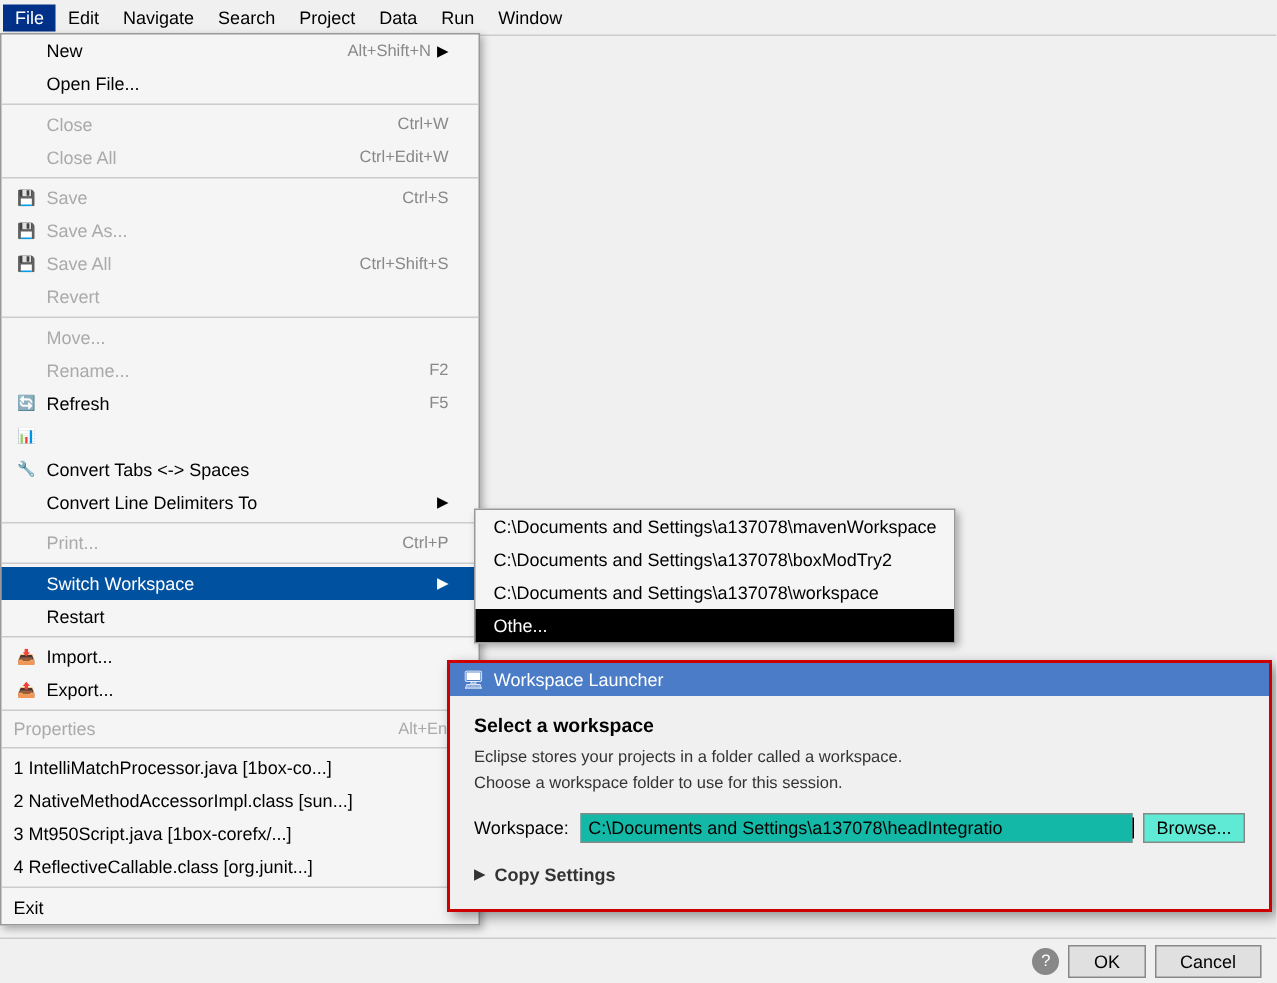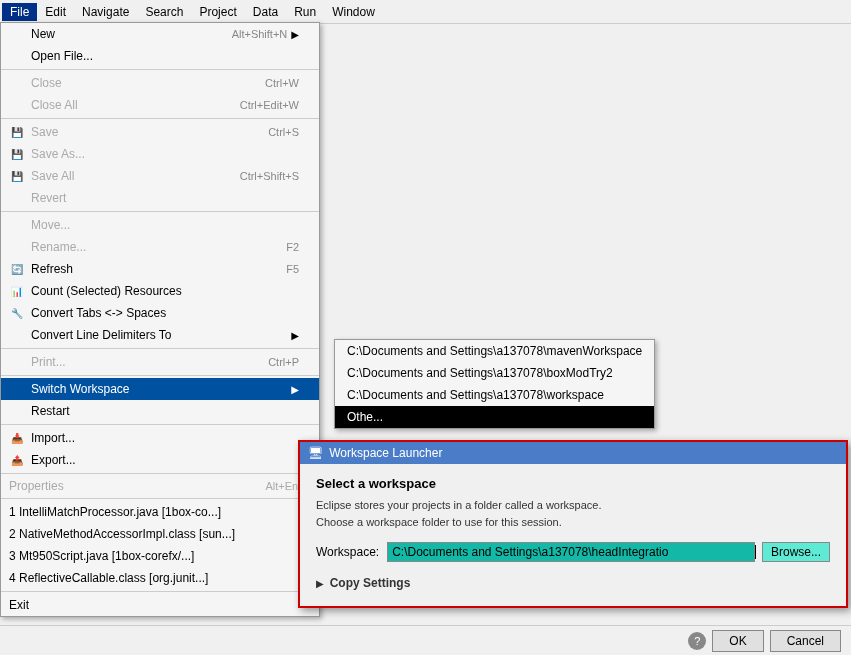--- a/index.html
+++ b/index.html
@@ -88,21 +88,21 @@
       font-size: 11px;
     }
     .menu-separator {
       border-top: 1px solid #ccc;
       margin: 2px 0;
     }
 
     
     .submenu {
       position: absolute;
-      left: 334px;
+      left: 316px;
       top: 339px;
       background: #f5f5f5;
       border: 1px solid #999;
       min-width: 290px;
       z-index: 300;
       box-shadow: 2px 2px 5px rgba(0,0,0,0.3);
     }
     .submenu-item {
       padding: 3px 12px;
       cursor: pointer;
@@ -343,21 +343,20 @@
   </div>
 
   <div class="menu-item">
     <span class="icon" style="font-size:10px;">🔄</span>
     <span class="label">Refresh</span>
     <span class="shortcut">F5</span>
   </div>
 
   <div class="menu-item">
     <span class="icon" style="font-size:10px;">📊</span>
-    <span class="label">Count (Selected) Resources</span>
   </div>
 
   <div class="menu-item">
     <span class="icon" style="font-size:10px;">🔧</span>
     <span class="label">Convert Tabs &lt;-&gt; Spaces</span>
   </div>
 
   <div class="menu-item">
     <span class="icon"></span>
     <span class="label">Convert Line Delimiters To</span>

